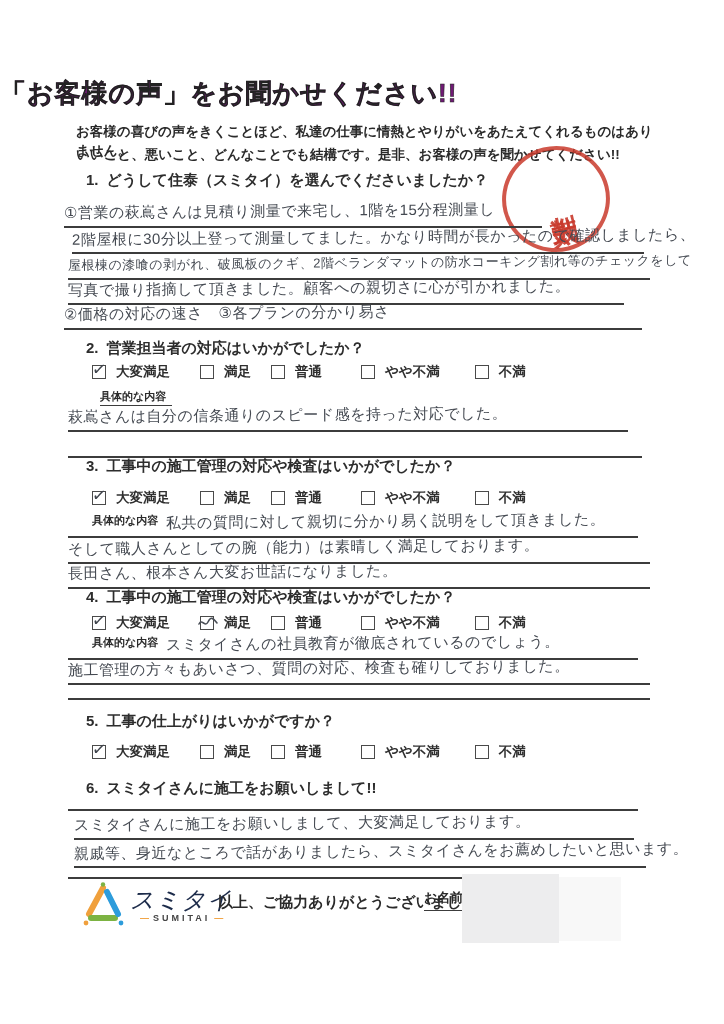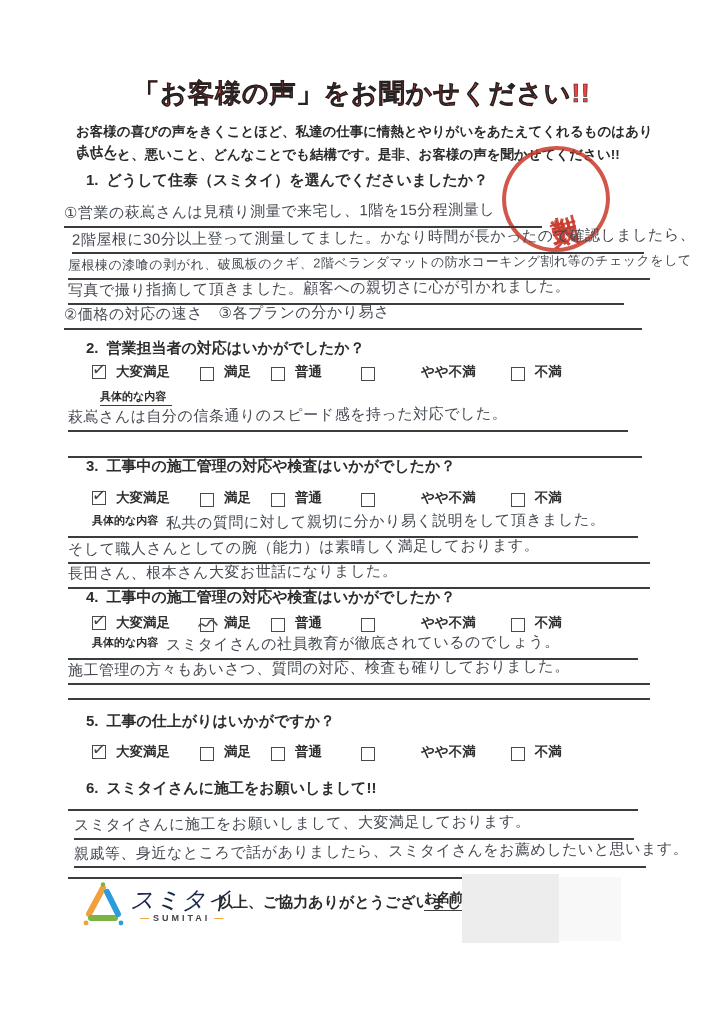--- a/index.html
+++ b/index.html
@@ -3,22 +3,22 @@
 <meta charset="utf-8">
 <style>
   html,body{margin:0;padding:0;background:#e8e8e8;}
   .page{
     position:relative;width:724px;height:1024px;margin:0 auto;
     background:#ffffff;overflow:hidden;
     font-family:"Liberation Sans","DejaVu Sans",sans-serif;color:#2e2e2e;
   }
   
   .title{
-    position:absolute;left:0;top:76px;width:100%;text-align:center;
-    font-size:26px;font-weight:800;letter-spacing:1px;color:#ef4444;
+    position:absolute;left:0;top:76px;width:100%;text-align:left;
+    font-size:26px;font-weight:800;letter-spacing:1px;color:#701a75;
     -webkit-text-stroke:.6px #222;
   }
   .intro{position:absolute;left:76px;width:590px;font-size:13.5px;font-weight:700;color:#2a2a2a;line-height:19px;}
   .intro.l1{top:122px;}
   .intro.l2{top:145px;}
   .q-heading{position:absolute;left:86px;font-size:15px;font-weight:700;color:#2d2d2d;white-space:nowrap;text-align:center;}
   .q-heading .q-num{margin-right:8px;}
   
   .stamp{
     position:absolute;left:502px;top:146px;width:100px;height:98px;
@@ -41,23 +41,23 @@
   .detail-label{
     font-size:11px;font-weight:700;color:#2d2d2d;letter-spacing:0;margin-left:24px;
   }
   .detail-label.own-line{
     position:absolute;border-bottom:1.5px solid #3c3c3c;padding:0 6px 1px 0;
   }
   .ans-line .detail-label{margin-right:8px;vertical-align:2px;}
   
   .cbrow{position:absolute;left:0;top:0;width:724px;height:20px;display:flex;align-items:center;padding-left:92px;box-sizing:border-box;}
   .cbi{display:flex;align-items:center;}
-  .cbi+.cbi{margin-left:30px;align-items:flex-end;}
+  .cbi+.cbi{margin-left:30px;}
   .cbi:nth-child(3){margin-left:20px;}
-  .cbi:nth-child(4){margin-left:39px;gap:36px;}
+  .cbi:nth-child(4){margin-left:39px;}
   .cbi:nth-child(5){margin-left:35px;}
   .cbbox{
     position:relative;width:12px;height:12px;border:1.6px solid #4a4a4a;
     background:#fff;flex:0 0 auto;
   }
   .cbbox .mark{
     position:absolute;left:-1px;top:-7px;font-size:17px;font-weight:700;
     color:#3f444c;transform:rotate(6deg);
   }
   .cbbox .scribble{position:absolute;left:-4px;top:-2px;}

